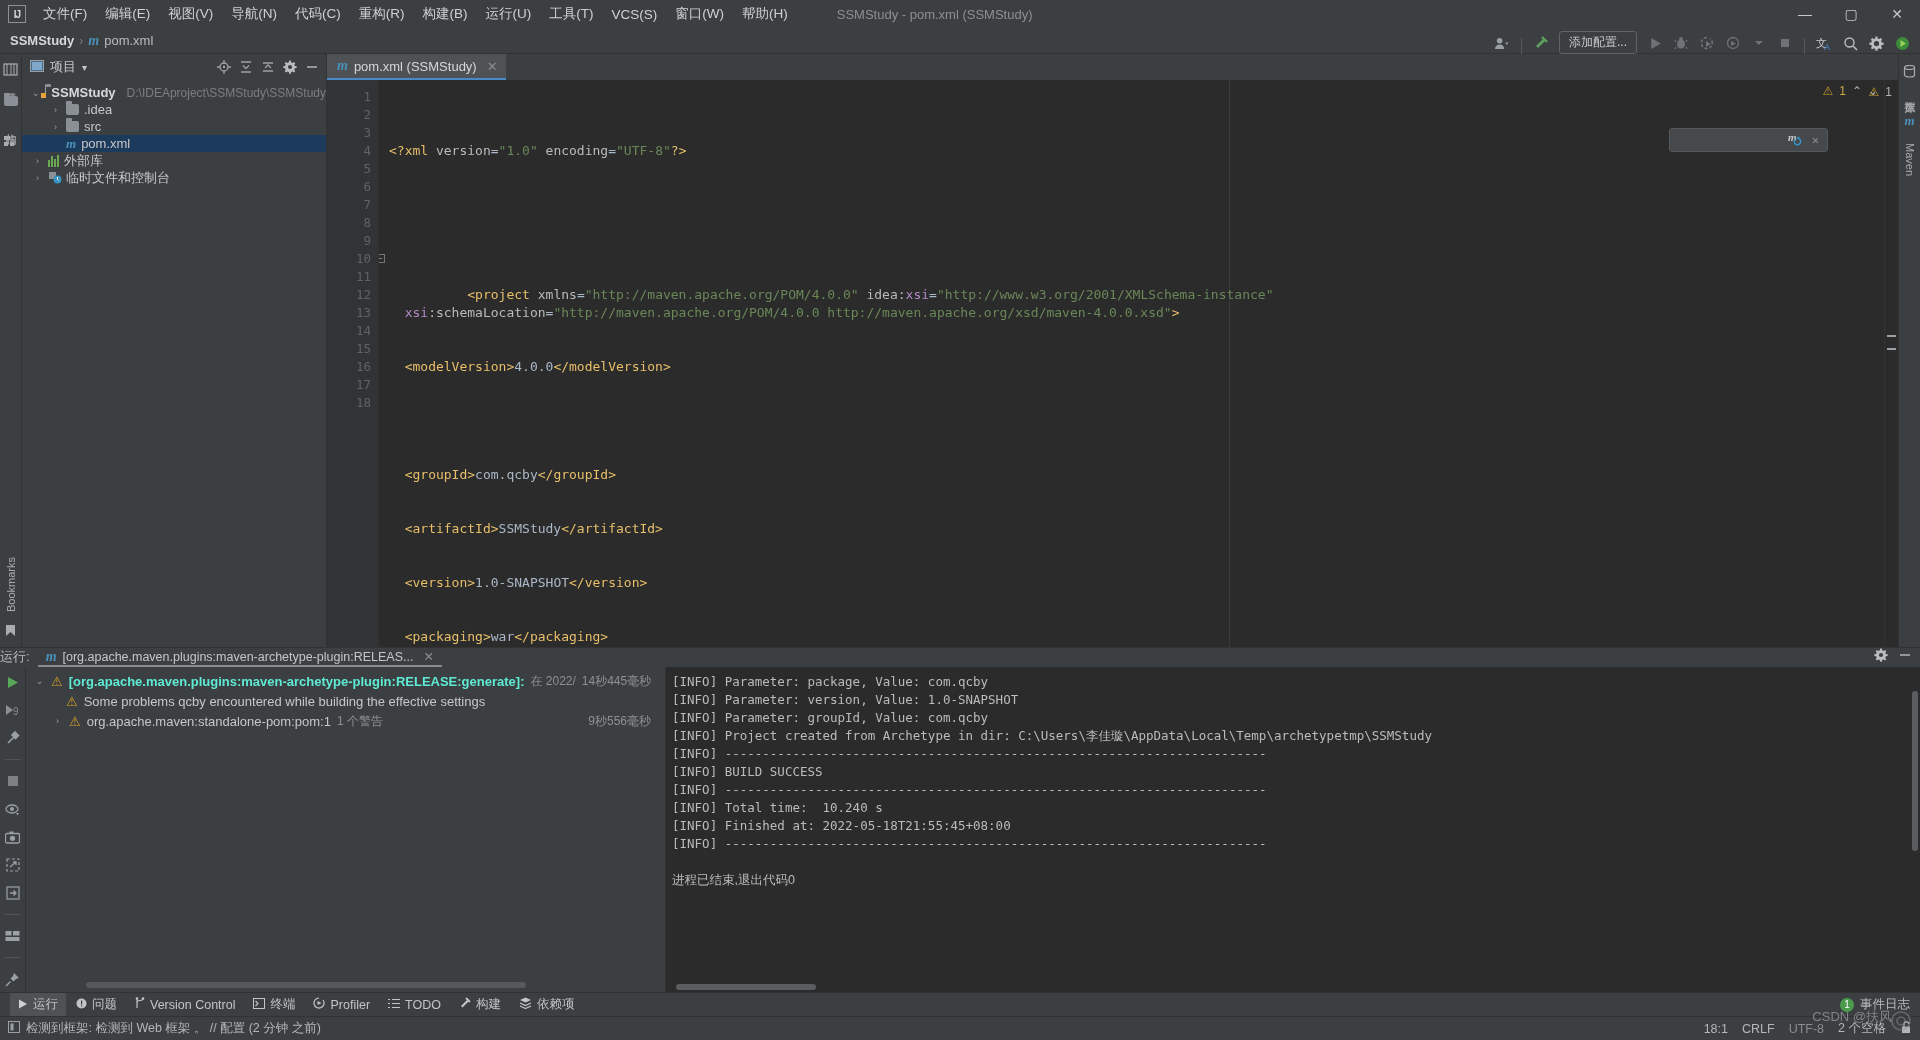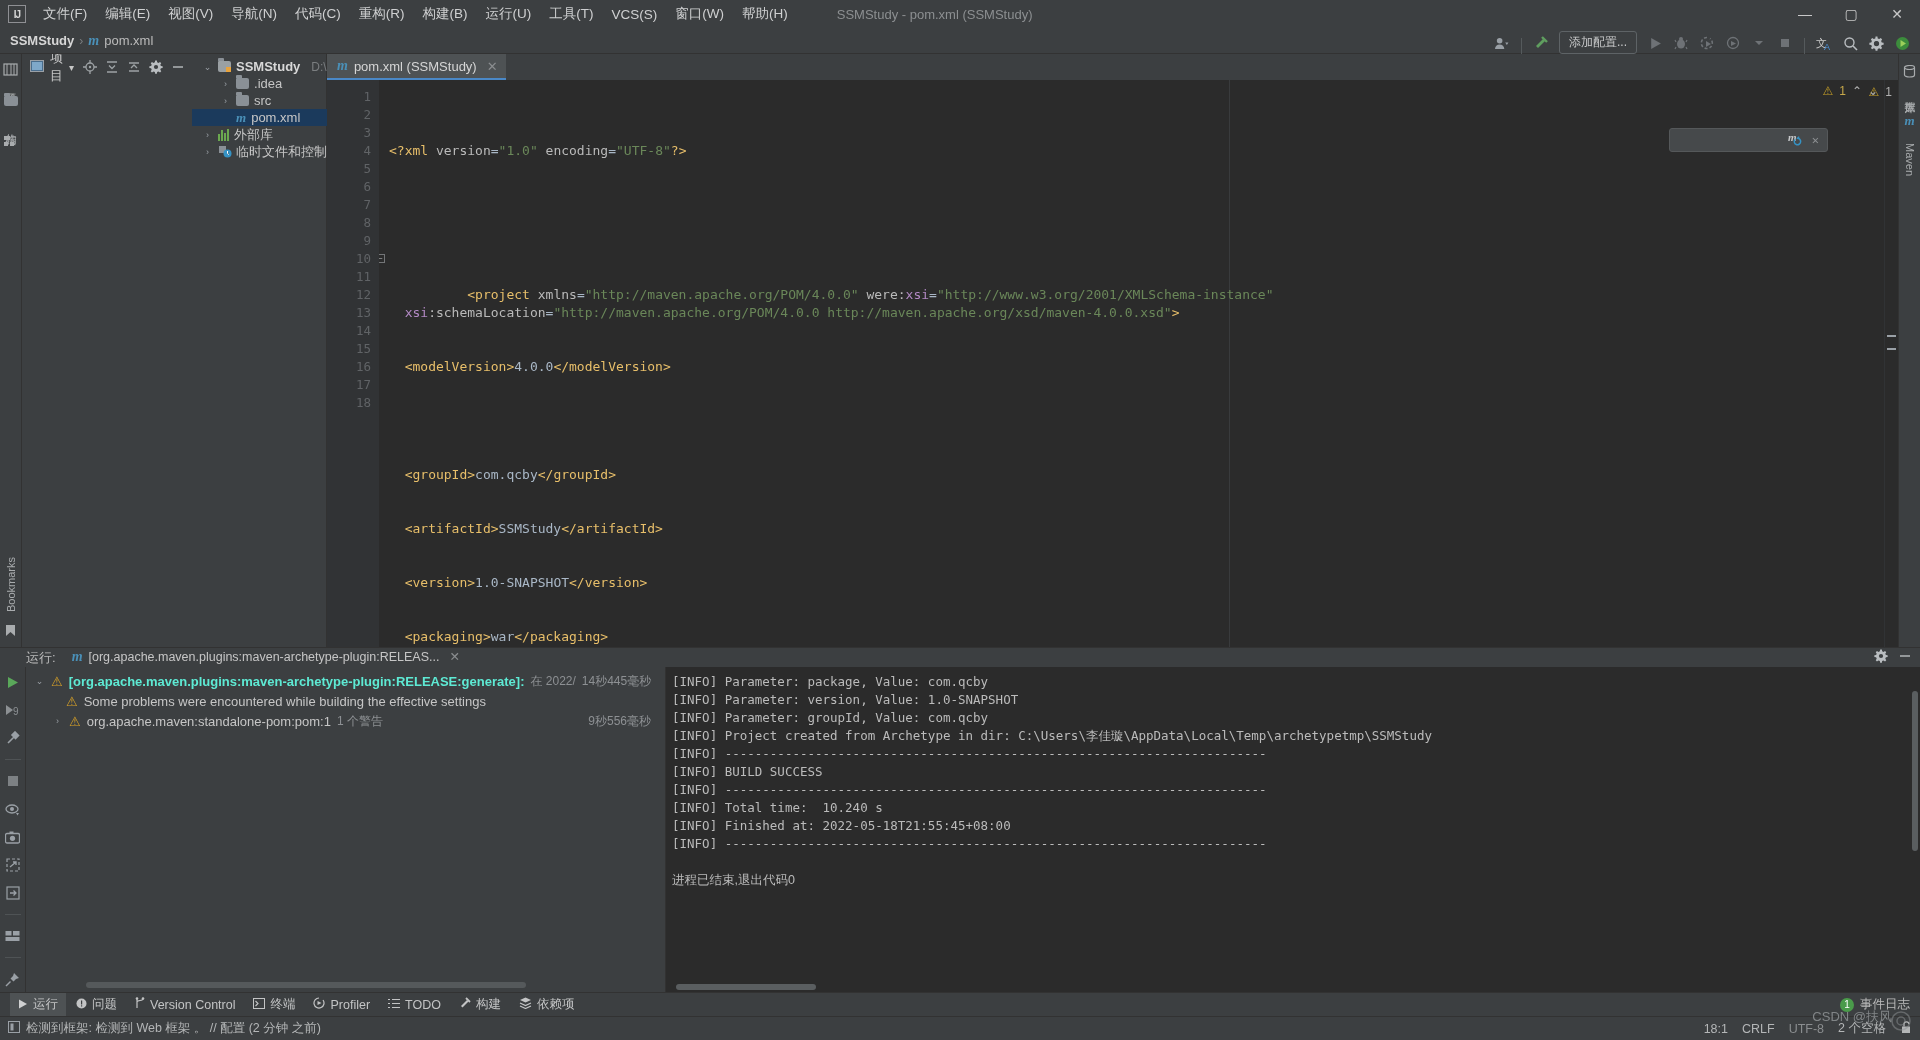--- a/index.html
+++ b/index.html
@@ -74,21 +74,21 @@
   .strip-icon { width: 18px; height: 18px; display: flex; align-items: center; justify-content: center; }
   .vert-label {
     writing-mode: vertical-rl; text-orientation: mixed;
     font-size: 11px; color: #a9acae; letter-spacing: 0px; padding: 3px 0;
   }
   .vert-label.rot180 { transform: rotate(180deg); }
   .strip-bottom { position: absolute; bottom: 8px; display: flex; flex-direction: column; align-items: center; gap: 6px; }
 
   
   .project-panel {
-    width: 305px; background: #3c3f41; display: flex; flex-direction: row;
+    width: 305px; background: #3c3f41; display: flex; flex-direction: column;
     border-right: 1px solid #323232;
   }
   .pp-header {
     height: 26px; display: flex; align-items: center; padding: 0 4px 0 8px; gap: 6px;
   }
   .pp-title { color: #c6c6c6; font-size: 13px; }
   .pp-actions { margin-left: auto; display: flex; align-items: center; gap: 2px; }
   .pp-act { width: 20px; height: 20px; display: flex; align-items: center; justify-content: center; color: #9da2a5; }
   .tree { padding-top: 4px; font-size: 13px; }
   .tree-row {
@@ -160,21 +160,21 @@
   .mark { position: absolute; right: 2px; width: 9px; height: 2px; background: #9aa0a6; }
 
   
   .right-strip {
     width: 22px; background: #3c3f41; border-left: 1px solid #323232;
     display: flex; flex-direction: column; align-items: center; padding-top: 8px; gap: 10px;
   }
 
   
   .run-panel { height: 345px; background: #3c3f41; display: flex; flex-direction: column; flex: 0 0 345px; border-top: 1px solid #323232; }
-  .run-header { height: 19px; display: flex; align-items: center; padding-left: 26px; gap: 8px; position: relative; }
+  .run-header { height: 19px; display: flex; gap: 8px; position: relative; }
   .run-label { color: #bbbbbb; font-size: 13px; }
   .run-tab {
     display: flex; align-items: center; gap: 6px; padding: 3px 8px;
     border-bottom: 2px solid #8a8d8f; color: #c6c6c6; font-size: 12.5px;
   }
   .run-hdr-right { position: absolute; right: 8px; display: flex; gap: 10px; align-items: center; color: #9aa0a6; }
   .run-body { flex: 1 1 auto; display: flex; min-height: 0; }
   .run-sidebar {
     width: 26px; display: flex; flex-direction: column; align-items: center; gap: 10px; padding-top: 6px;
     border-right: 1px solid #323232;
@@ -491,21 +491,21 @@
           <div class="ln">17</div>
           <div class="ln">18</div>
         </div>
 
         <div class="code">
           <div class="right-margin"></div>
           <div class="ln-row"><span class="tag">&lt;?xml</span> <span class="attr">version</span>=<span class="str">"1.0"</span> <span class="attr">encoding</span>=<span class="str">"UTF-8"</span><span class="tag">?&gt;</span></div>
           <div class="ln-row"></div>
           <div class="ln-row" style="position:relative;">
             <span class="fold">−</span>
-          <span class="tag">&lt;project</span> <span class="attr">xmlns</span>=<span class="str">"http://maven.apache.org/POM/4.0.0"</span> <span class="attr">were:</span><span class="ns">xsi</span>=<span class="str">"http://www.w3.org/2001/XMLSchema-instance"</span></div>
+          <span class="tag">&lt;project</span> <span class="attr">xmlns</span>=<span class="str">"http://maven.apache.org/POM/4.0.0"</span> <span class="attr">idea:</span><span class="ns">xsi</span>=<span class="str">"http://www.w3.org/2001/XMLSchema-instance"</span></div>
           <div class="ln-row">  <span class="ns">xsi</span><span class="attr">:schemaLocation</span>=<span class="str">"http://maven.apache.org/POM/4.0.0 http://maven.apache.org/xsd/maven-4.0.0.xsd"</span><span class="tag">&gt;</span></div>
           <div class="ln-row">  <span class="tag">&lt;modelVersion&gt;</span><span class="txt">4.0.0</span><span class="tag">&lt;/modelVersion&gt;</span></div>
           <div class="ln-row"></div>
           <div class="ln-row">  <span class="tag">&lt;groupId&gt;</span><span class="txt">com.qcby</span><span class="tag">&lt;/groupId&gt;</span></div>
           <div class="ln-row">  <span class="tag">&lt;artifactId&gt;</span><span class="txt">SSMStudy</span><span class="tag">&lt;/artifactId&gt;</span></div>
           <div class="ln-row">  <span class="tag">&lt;version&gt;</span><span class="txt">1.0-SNAPSHOT</span><span class="tag">&lt;/version&gt;</span></div>
           <div class="ln-row">  <span class="tag">&lt;packaging&gt;</span><span class="txt">war</span><span class="tag">&lt;/packaging&gt;</span></div>
           
           
           
@@ -652,21 +652,21 @@
       <div class="tree-pane">
         <div class="tnode">
           <span class="tw">⌄</span>
           <span class="warn">⚠</span>
           <span class="bold">[org.apache.maven.plugins:maven-archetype-plugin:RELEASE:generate]:</span>
           <span class="muted">在 2022/</span>
           <span class="muted">14秒445毫秒</span>
         </div>
         <div class="tnode" style="padding-left:40px;">
           <span class="warn">⚠</span>
-          <span style="color:#c6c6c6;">Some problems were encountered while building the effective settings</span>
+          <span style="color:#c6c6c6;">Some problems qcby encountered while building the effective settings</span>
         </div>
         <div class="tnode" style="padding-left:26px;">
           <span class="tw">›</span>
           <span class="warn">⚠</span>
           <span style="color:#c6c6c6;">org.apache.maven:standalone-pom:pom:1</span>
           <span class="muted">1 个警告</span>
           <span class="right-time">9秒556毫秒</span>
         </div>
         <div class="hscroll"></div>
       </div>

